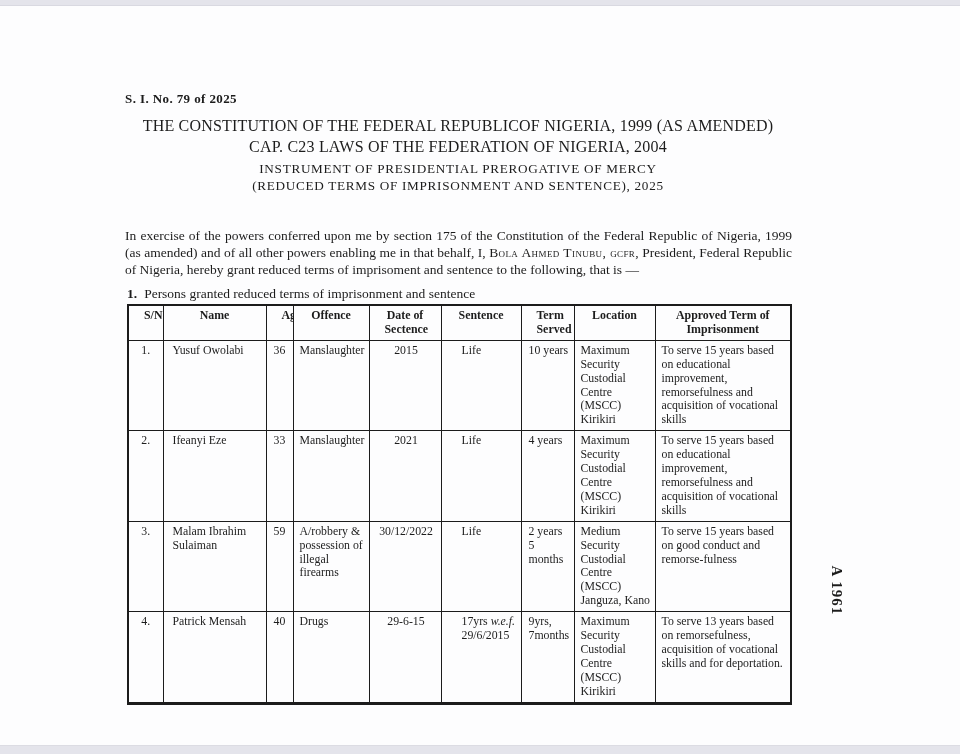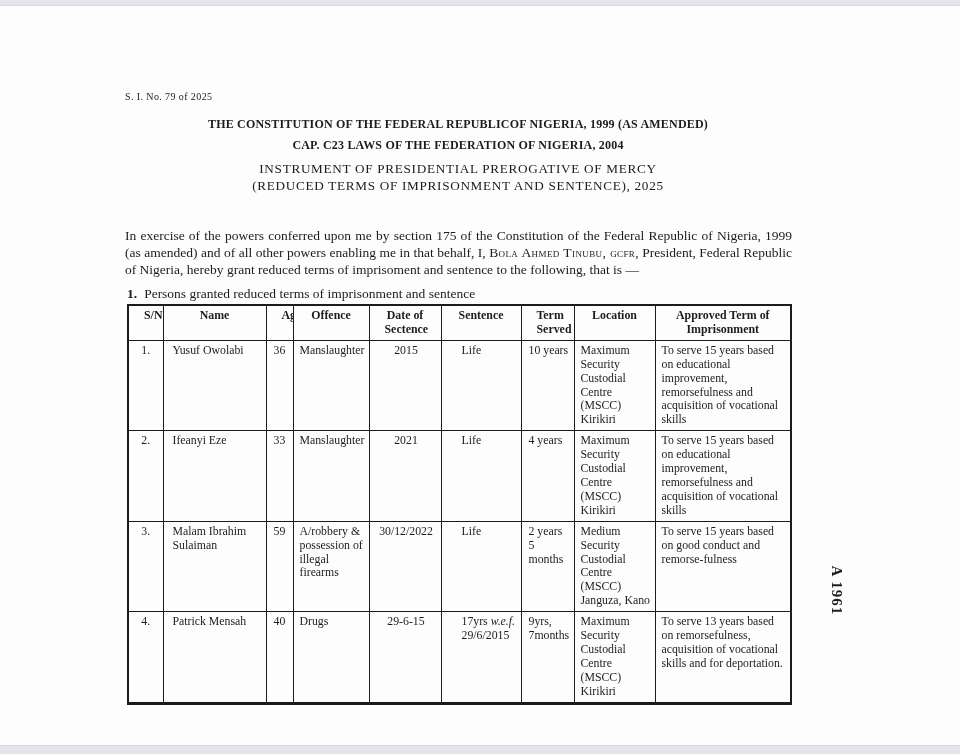--- a/index.html
+++ b/index.html
@@ -13,26 +13,26 @@
     color: #1c1c1c;
   }
   .page { position: relative; width: 960px; height: 754px; }
 
   .band { position: absolute; left: 0; width: 960px; background: #e4e4eb; }
   .band.top { top: 0; height: 5px; border-bottom: 1px solid #d9d9e1; }
   .band.bottom { top: 745px; height: 9px; border-top: 1px solid #dcdce3; }
 
   .si-number {
     position: absolute; left: 125px; top: 91px;
-    font-size: 10px; font-weight: normal; letter-spacing: 0.4px;
+    font-size: 13px; font-weight: bold; letter-spacing: 0.4px;
   }
   .center-line {
     position: absolute; left: 125px; width: 666px; text-align: center;
   }
-  .title-line { font-weight: bold; font-size: 12px; letter-spacing: 0.2px; }
+  .title-line { font-weight: normal; font-size: 16px; letter-spacing: 0.2px; }
   .t1 { top: 117px; }
   .t2 { top: 138px; }
   .subtitle-line { font-size: 13.2px; letter-spacing: 0.7px; }
   .s1 { top: 161px; }
   .s2 { top: 178px; }
 
   .commence-row {
     position: absolute; left: 125px; top: 203px; width: 666px;
     display: flex; justify-content: flex-end; gap: 26px;
     font-size: 13.5px;

